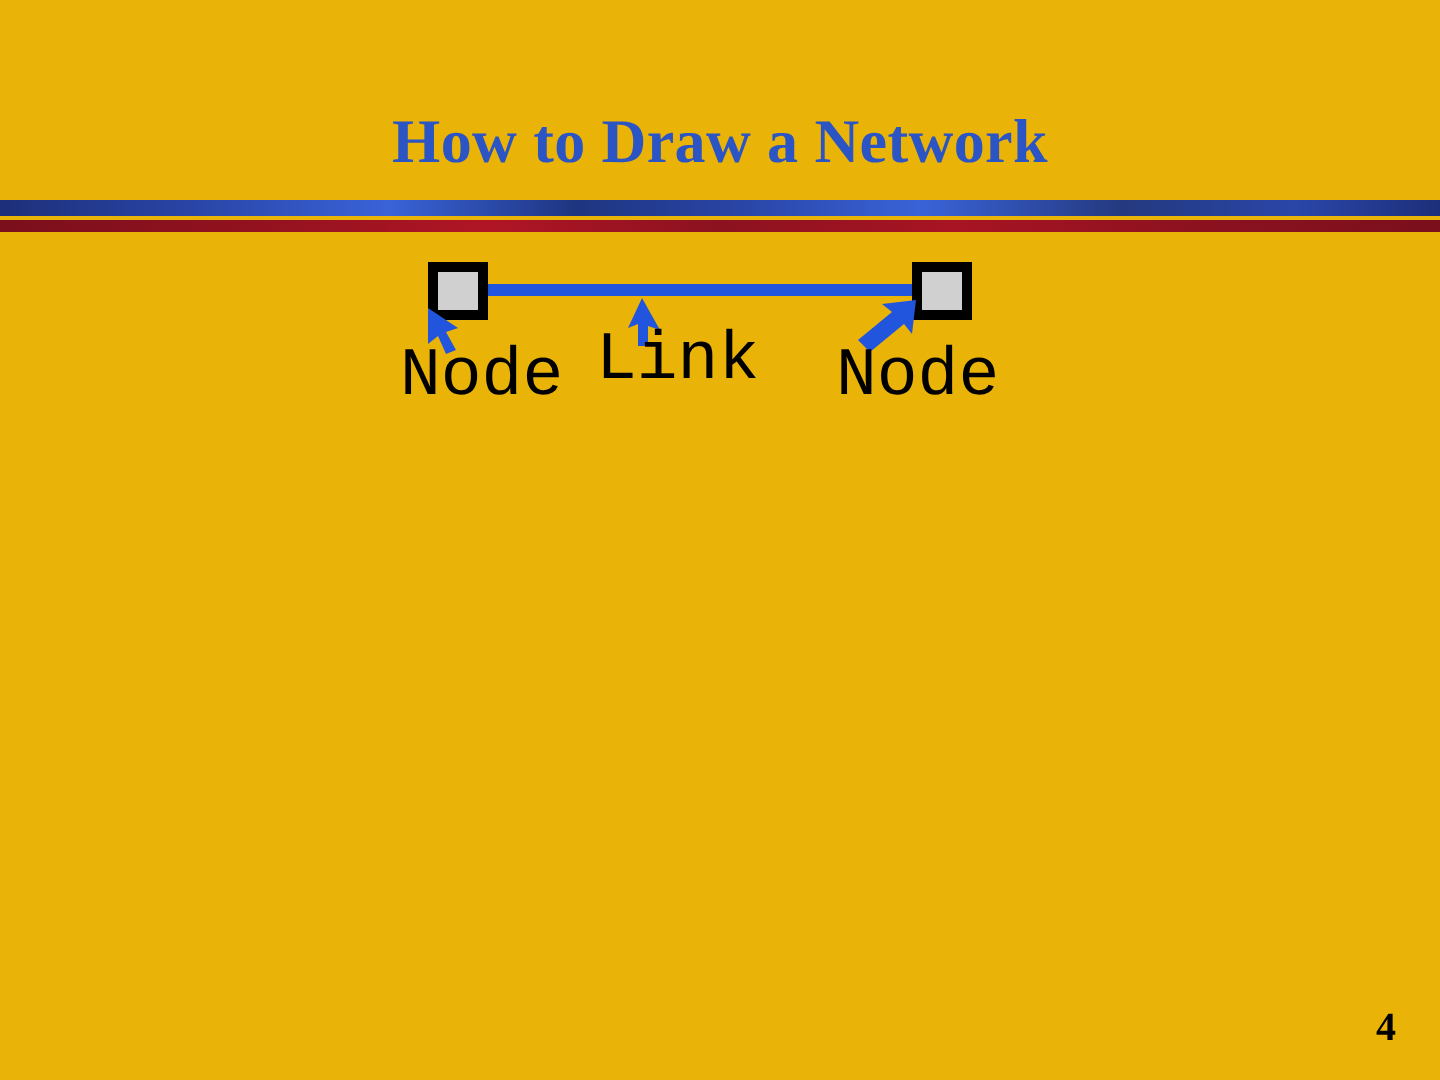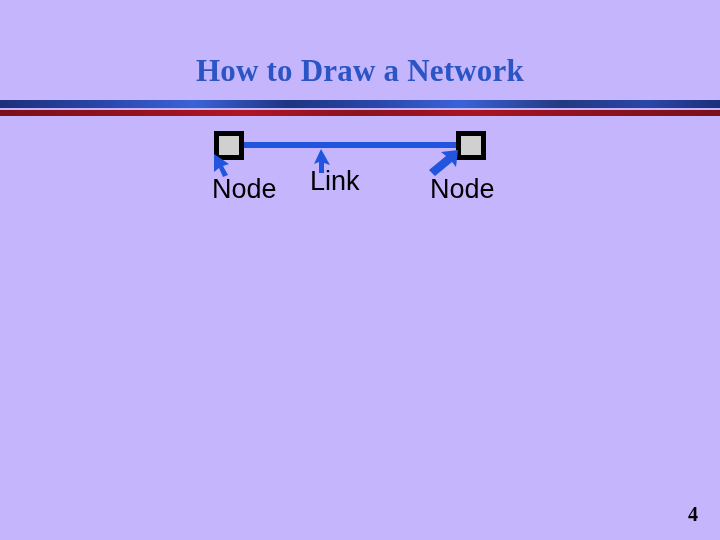--- a/index.html
+++ b/index.html
@@ -10,21 +10,21 @@
     width: 720px;
     height: 540px;
     background: #ffffff;
     font-family: "Liberation Serif", serif;
     overflow: hidden;
   }
   #slide {
     position: relative;
     width: 720px;
     height: 540px;
-    background: #c4b5fd;
+    background: #eab308;
   }
 
   
   #slide-title {
     position: absolute;
     left: 0;
     top: 52px;
     width: 720px;
     text-align: center;
     font-family: "Liberation Serif", serif;
@@ -97,26 +97,25 @@
     position: absolute;
     overflow: visible;
   }
   #arrow-node-left  { left: 22px;  top: 30px; }
   #arrow-link       { left: 122px; top: 26px; }
   #arrow-node-right { left: 236px; top: 28px; }
 
   
   .diagram-label {
     position: absolute;
-    font-family: Liberation Sans, sans-serif;
-    font-size: 27px;
+    font-family: Liberation Mono, monospace;
+    font-size: 34px;
     line-height: 30px;
     color: #000000;
     white-space: nowrap;
-    margin-left: 12px;
   }
   #label-node-left  { left: 10px;  top: 52px; }
   #label-link       { left: 108px; top: 44px; }
   #label-node-right { left: 228px; top: 52px; }
 
   
   #page-number {
     position: absolute;
     right: 22px;
     bottom: 14px;

